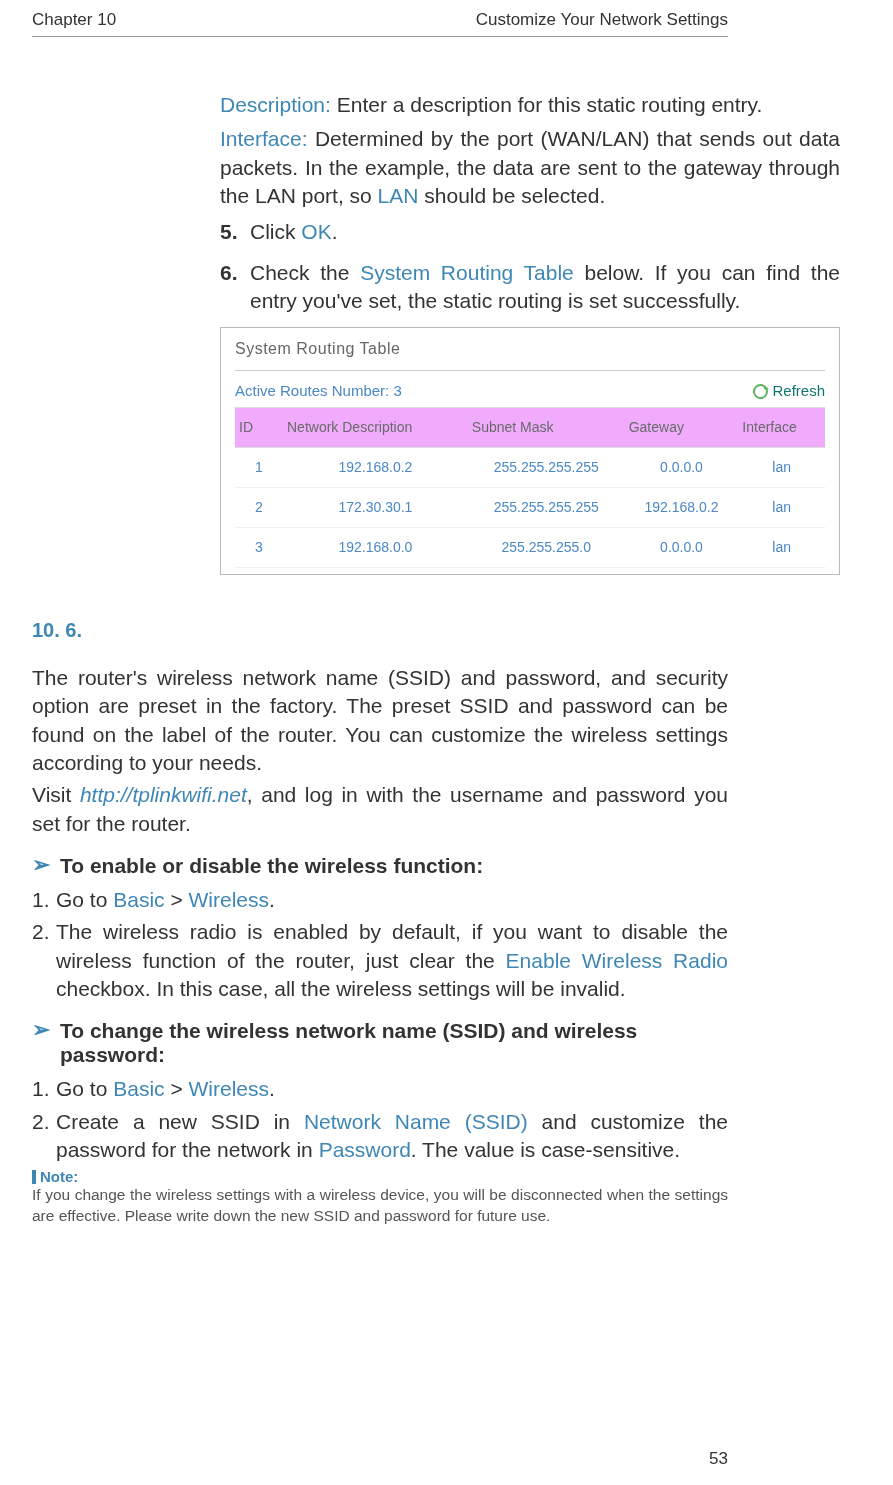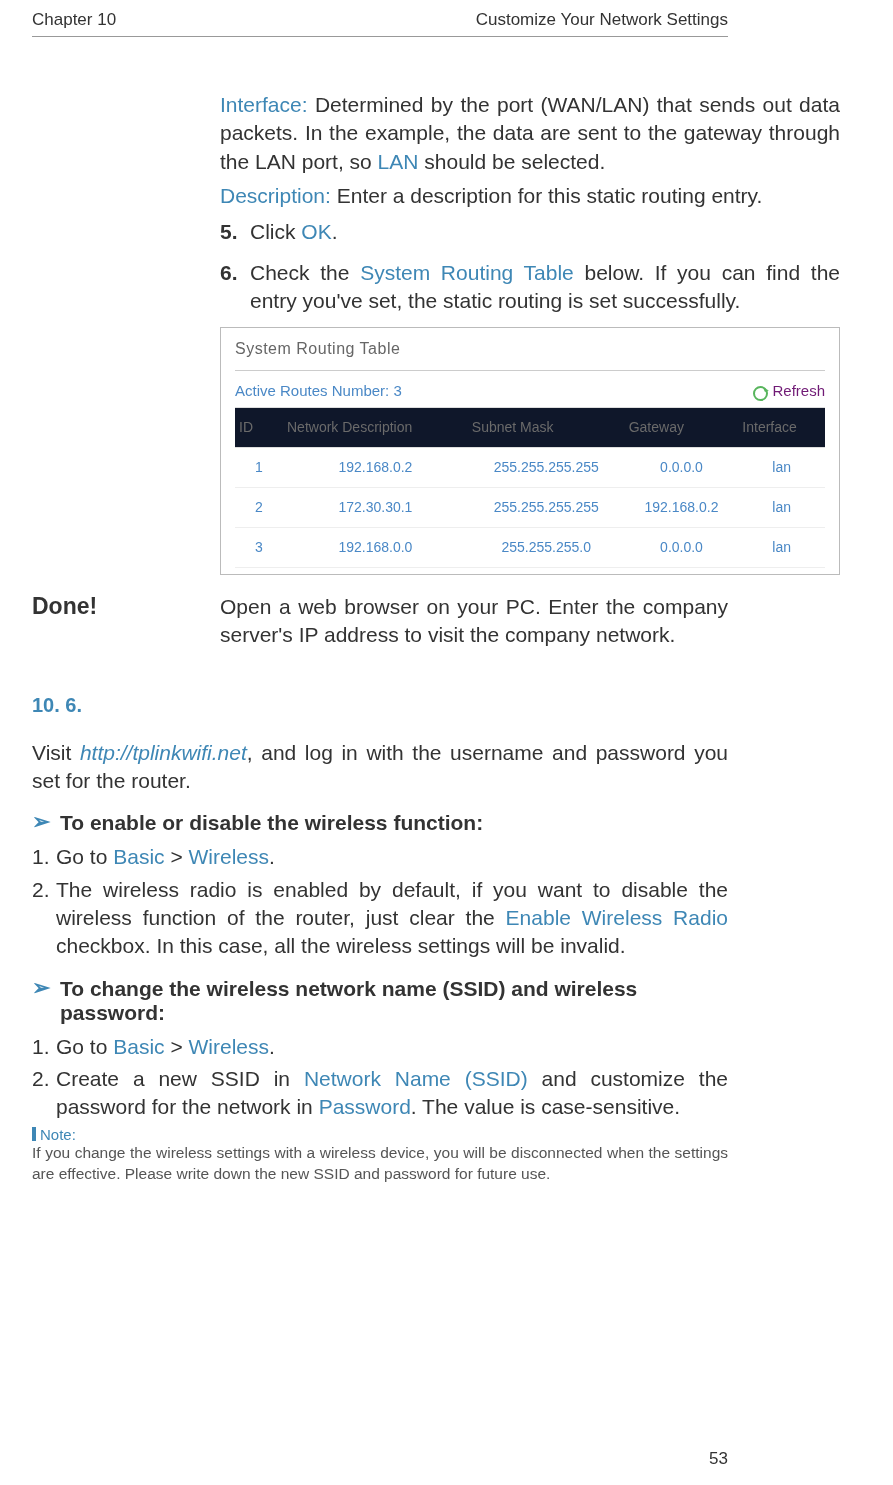--- a/index.html
+++ b/index.html
@@ -53,24 +53,24 @@
     padding-bottom: 10px;
   }
   .routing-sub-row {
     display: flex;
     justify-content: space-between;
     align-items: center;
     margin: 10px 0 6px 0;
   }
   .routing-sub { color: #4a88c6; font-size: 15px; }
   .refresh-btn {
-    color: #701a75;
+    color: #0f766e;
     font-size: 15px;
     display: flex;
-    align-items: flex-end;
+    align-items: center;
   }
   .refresh-btn .ic {
     width: 15px; height: 15px;
     border: 2px solid #58b55d;
     border-radius: 50%;
     margin-right: 4px;
     position: relative;
     box-sizing: border-box;
   }
   .refresh-btn .ic::after {
@@ -84,21 +84,21 @@
 
   table.routes {
     width: 100%;
     border-collapse: collapse;
     margin-top: 6px;
     font-size: 14px;
   }
   table.routes th {
     color: #6a6a6a;
     font-weight: normal;
-    background: #0f172a;
+    background: #f0abfc;
     padding: 10px 4px;
     border-top: 1px solid #ddd;
     border-bottom: 1px solid #ddd;
   }
   table.routes td {
     color: #4a88c6;
     text-align: center;
     padding: 10px 4px;
     border-bottom: 1px solid #eee;
   }
@@ -164,21 +164,21 @@
 
   .note-head {
     display: flex;
     align-items: center;
     margin-top: 4px;
   }
   .note-head .bar {
     width: 4px; height: 14px; background: #3e87b5; margin-right: 4px;
   }
   .note-head .lbl {
-    color: #3e87b5; font-size: 15px; font-weight: normal;
+    color: #3e87b5; font-size: 15px; font-weight: bold;
   }
   .note-body {
     font-size: 15.5px;
     color: #555;
     line-height: 1.35;
     text-align: justify;
   }
 
   .page-number {
     position: absolute;
@@ -193,24 +193,24 @@
 
 <div class="page">
 
   <div class="header-row">
     <span>Chapter 10</span>
     <span>Customize Your Network Settings</span>
   </div>
 
   <div class="content-col">
     <p>
-      <span class="emph">Interface:</span><span> Determined by the port (WAN/LAN) that sends out data packets. In the example, the data are sent to the gateway through the LAN port, so </span><span class="emph">LAN</span><span> should be selected.</span>
+      <span class="emph">Description:</span><span> Enter a description for this static routing entry.</span>
     </p>
     <p>
-      <span class="emph">Description:</span><span> Enter a description for this static routing entry.</span>
+      <span class="emph">Interface:</span><span> Determined by the port (WAN/LAN) that sends out data packets. In the example, the data are sent to the gateway through the LAN port, so </span><span class="emph">LAN</span><span> should be selected.</span>
     </p>
 
     <ul class="ol-custom">
       <li>
         <span class="num">5.</span>
         <span class="txt"><span>Click </span><span class="emph">OK</span><span>.</span></span>
       </li>
       <li>
         <span class="num">6.</span>
         <span class="txt"><span>Check the </span><span class="emph">System Routing Table</span><span> below. If you can find the entry you've set, the static routing is set successfully.</span></span>
@@ -256,30 +256,27 @@
             <td>192.168.0.0</td>
             <td>255.255.255.0</td>
             <td>0.0.0.0</td>
             <td>lan</td>
           </tr>
         </tbody>
       </table>
     </div>
   </div>
 
-  <div class="done-row">
-    <div class="done-label">Done!</div>
-    <div class="done-text">Open a web browser on your PC. Enter the company server's IP address to visit the company network.</div>
-  </div>
 
   <div class="section-heading">
     <span class="secnum">10. 6.</span>
   </div>
 
   <div class="body-block">
+    <p>The router's wireless network name (SSID) and password, and security option are preset in the factory. The preset SSID and password can be found on the label of the router. You can customize the wireless settings according to your needs.</p>
     <p>
       <span>Visit </span><a class="link">http://tplinkwifi.net</a><span>, and log in with the username and password you set for the router.</span>
     </p>
   </div>
 
   <div class="sub-h">
     <span class="arrow">➢</span>
     <span>To enable or disable the wireless function:</span>
   </div>
   <ol class="plain">

